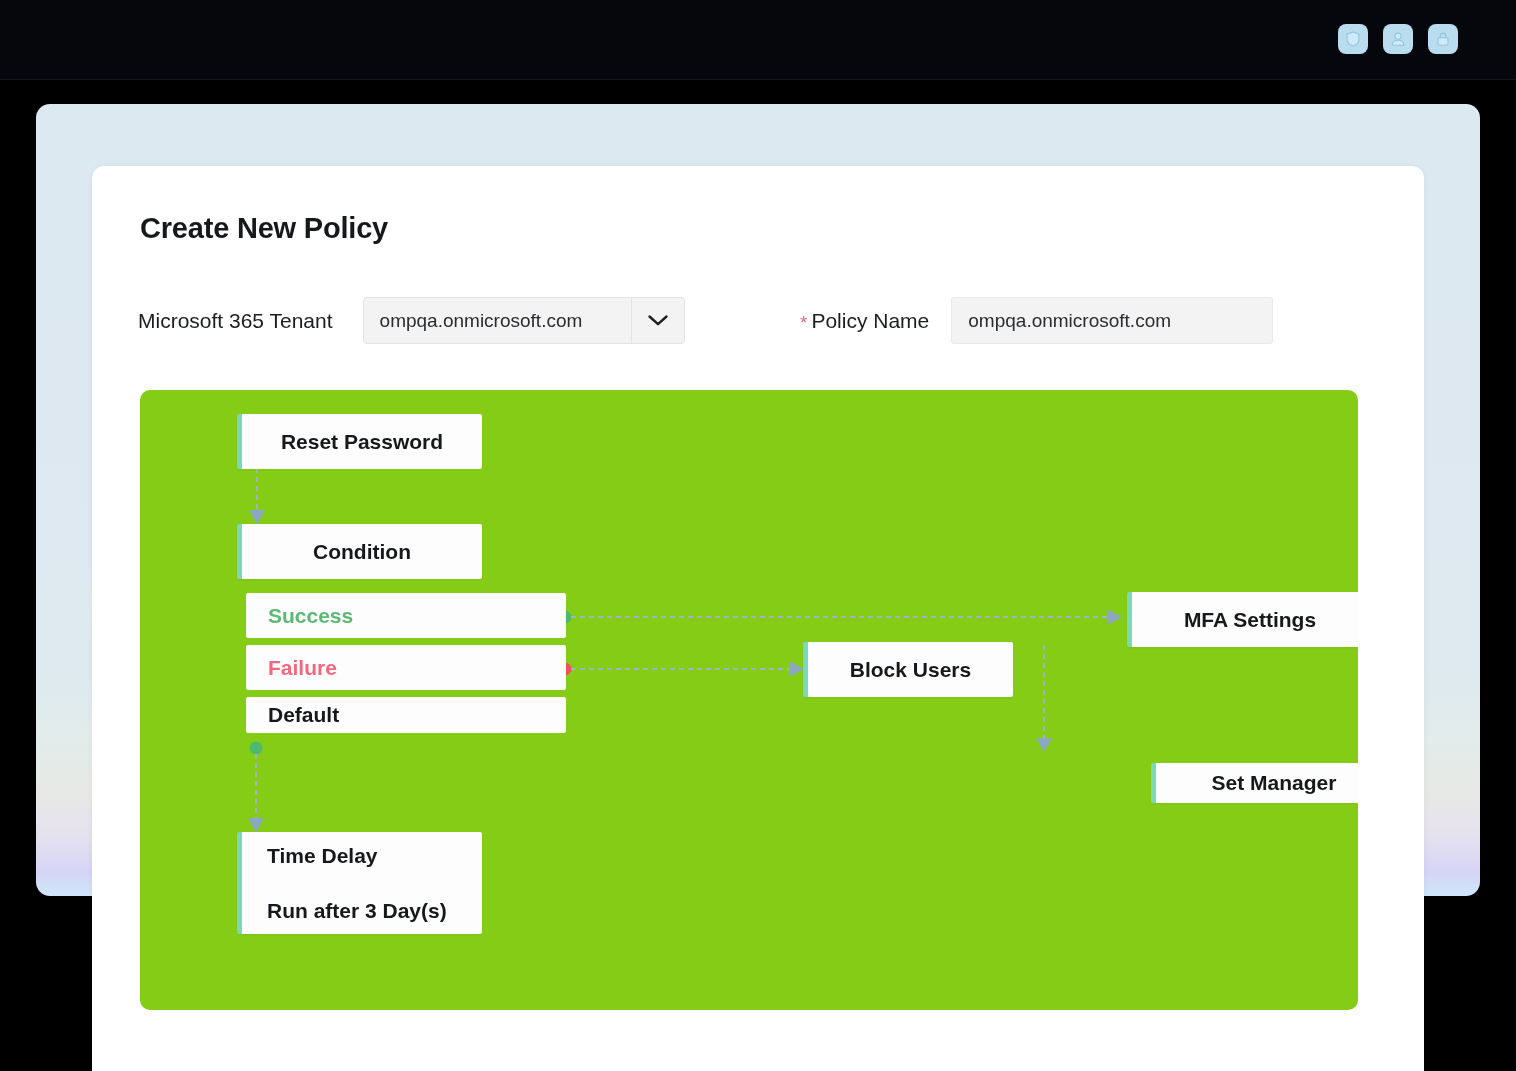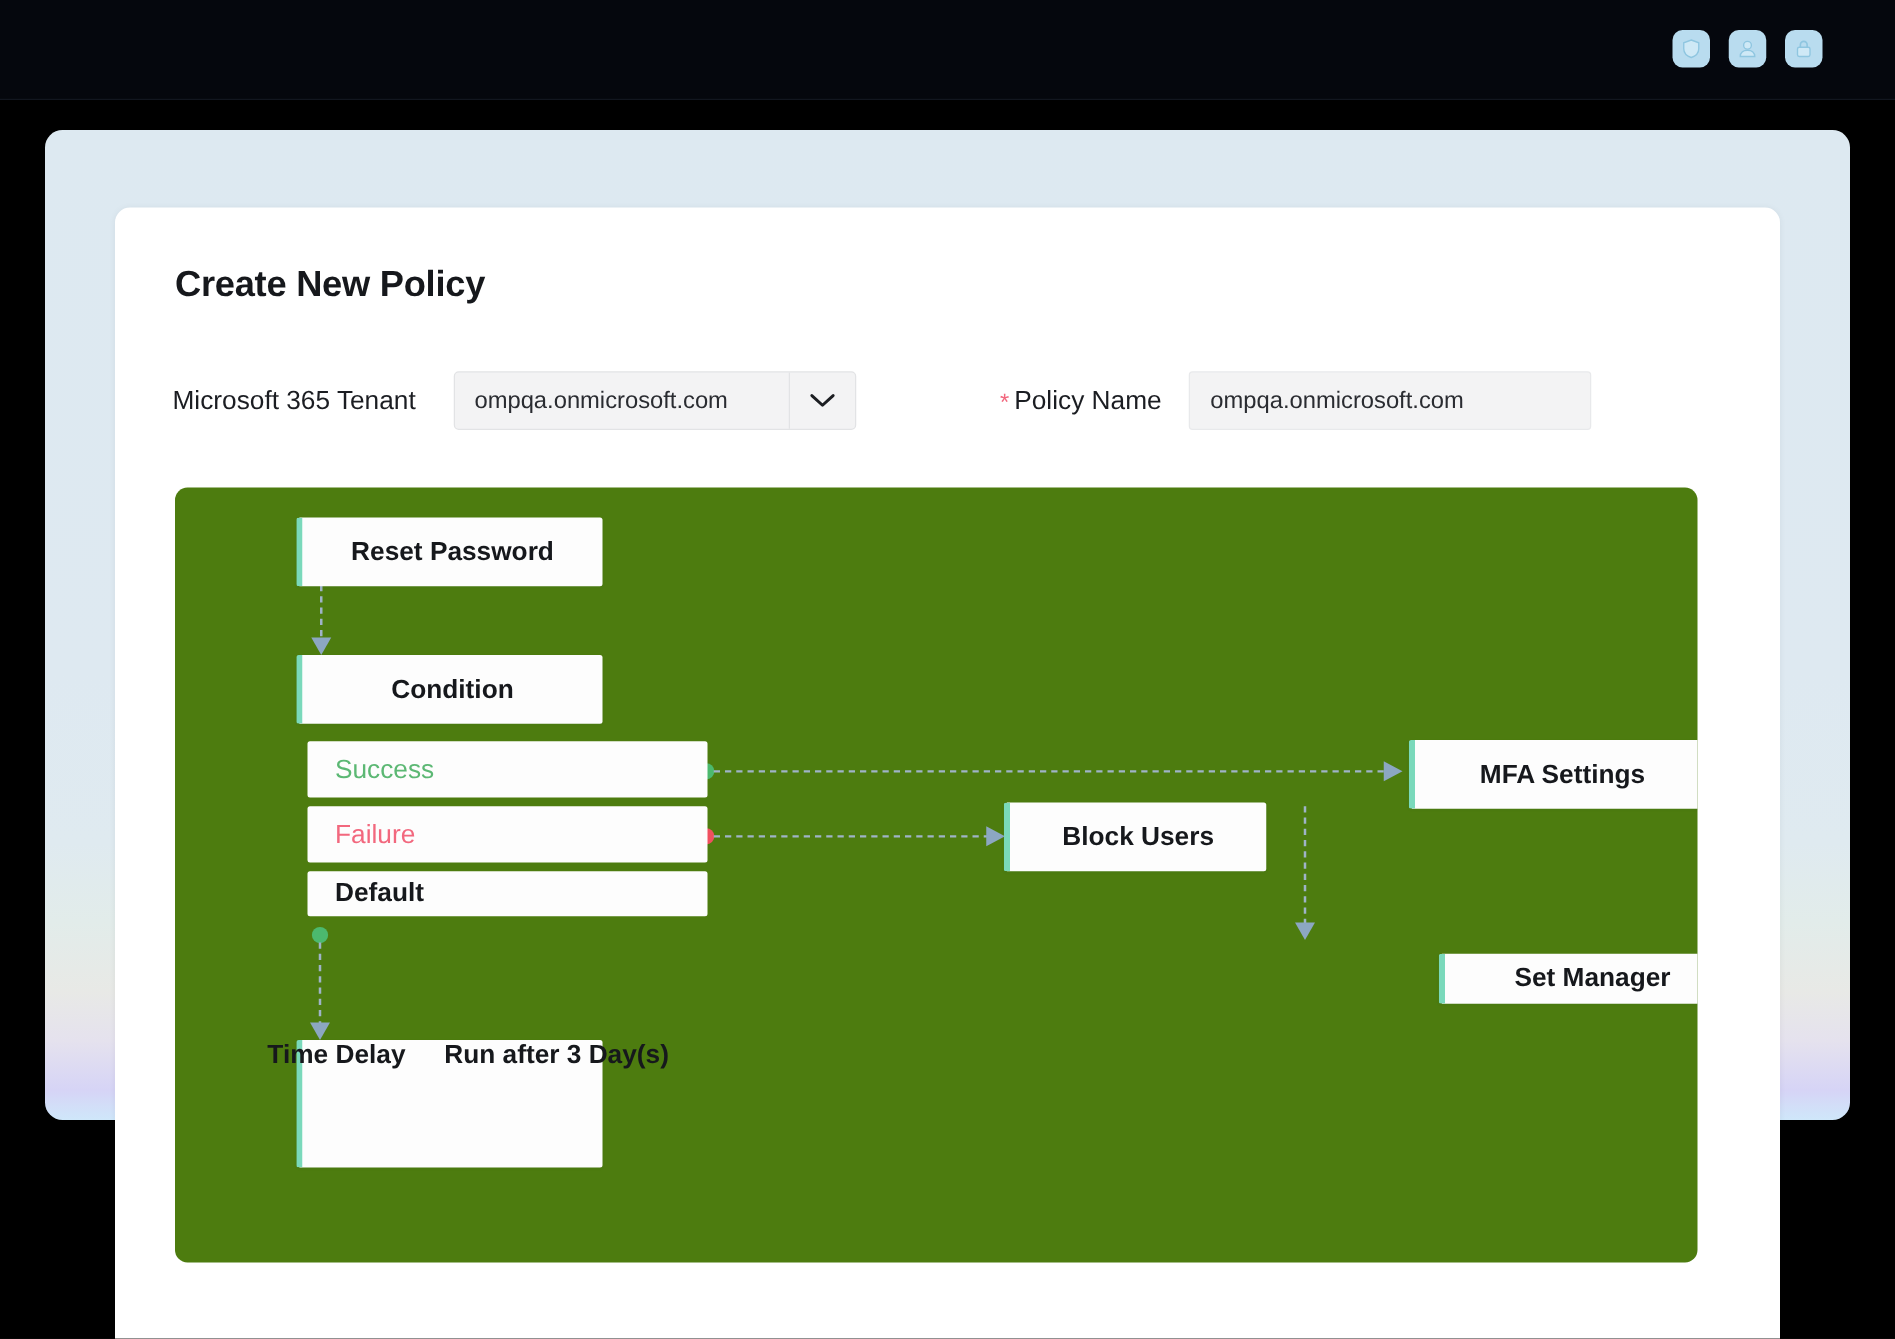--- a/index.html
+++ b/index.html
@@ -160,21 +160,21 @@
     outline: none;
   }
 
   
   .flow-canvas {
     position: absolute;
     left: 48px;
     top: 224px;
     width: 1218px;
     height: 620px;
-    background: #4d7c0f;
+    background: #84cc16;
     border-radius: 10px;
     overflow: hidden;
   }
 
   .flow-svg {
     position: absolute;
     left: 0; top: 0;
     width: 1218px;
     height: 620px;
   }
@@ -190,39 +190,39 @@
     justify-content: center;
     box-shadow: 0 1px 2px rgba(20,50,80,0.05);
   }
   .node-label {
     font-size: 21px;
     font-weight: 600;
     color: #16181c;
     white-space: nowrap;
   }
   .node.multiline {
-    flex-direction: row;
+    flex-direction: column;
     align-items: flex-start;
     justify-content: center;
     padding-left: 25px;
     gap: 31px;
   }
 
   
   .branch {
     position: absolute;
     background: #fdfdfd;
     border-radius: 2px;
     display: flex;
     align-items: center;
     padding-left: 22px;
   }
   .branch-label {
     font-size: 21px;
-    font-weight: 400;
+    font-weight: 700;
     white-space: nowrap;
   }
   .branch-success .branch-label { color: #5cb874; }
   .branch-failure .branch-label { color: #f2687e; }
   .branch-default .branch-label { color: #16181c; font-weight: 600; }
 </style>
 </head>
 <body>
 
 <div class="screen">

